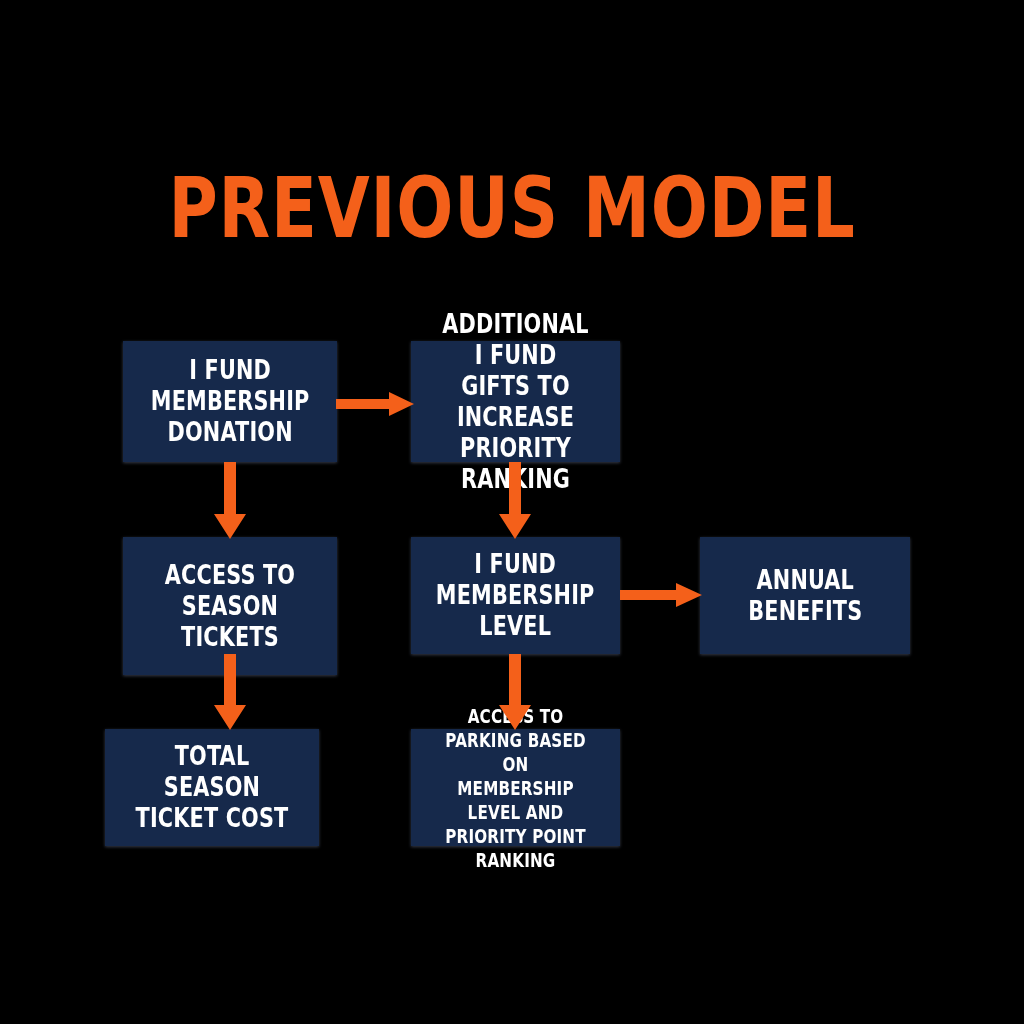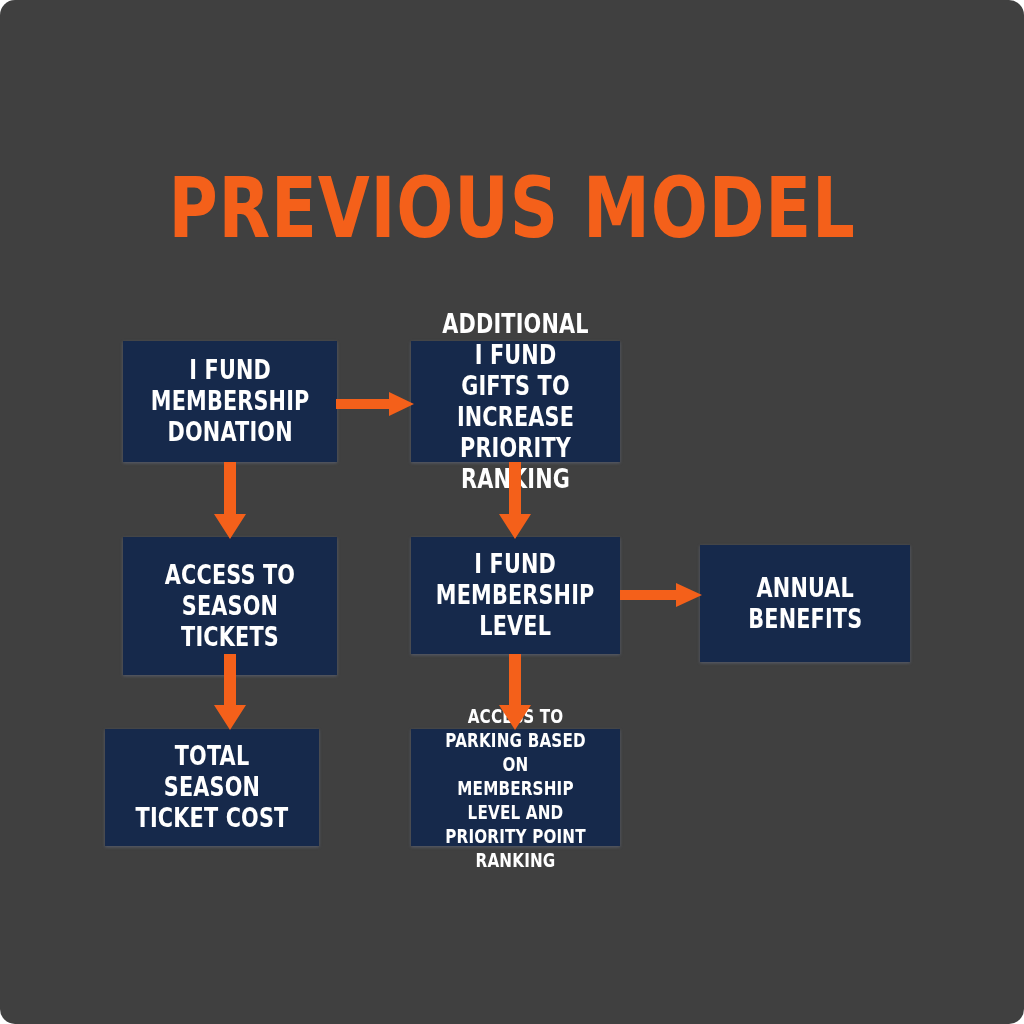--- a/index.html
+++ b/index.html
@@ -10,22 +10,21 @@
   body {
     width: 1024px;
     height: 1024px;
     font-family: "Liberation Sans", sans-serif;
     overflow: hidden;
   }
   #canvas {
     position: relative;
     width: 1024px;
     height: 1024px;
-    background: #404040;
-    border-radius: 15px;
+    background: #000000;
   }
 
   
   .title {
     position: absolute;
     left: 0;
     top: 160px;
     width: 1024px;
     text-align: center;
     color: #F4601A;
@@ -64,21 +63,21 @@
     -webkit-font-smoothing: antialiased;
   }
   .size-lg .box-label { font-size: 26px; line-height: 31px; }
   .size-sm .box-label { font-size: 19px; line-height: 24px; }
 
   
   #box-fund-donation      { left:123px; top:341px; width:214px; height:121px; }
   #box-additional-gifts   { left:411px; top:341px; width:209px; height:121px; }
   #box-season-tickets     { left:123px; top:537px; width:214px; height:138px; }
   #box-membership-level   { left:411px; top:537px; width:209px; height:117px; }
-  #box-annual-benefits    { left:700px; top:537px; width:210px; height:117px;margin-top:8px; }
+  #box-annual-benefits    { left:700px; top:537px; width:210px; height:117px; }
   #box-total-cost         { left:105px; top:729px; width:214px; height:117px; }
   #box-parking-access     { left:411px; top:729px; width:209px; height:117px; }
 
   
   .arrow { position: absolute; }
   .arrow svg { display: block; }
 
   #arrow-donation-to-gifts   { left:336px; top:390px; }
   #arrow-level-to-benefits   { left:620px; top:581px; }
   #arrow-donation-to-tickets { left:213px; top:462px; }

